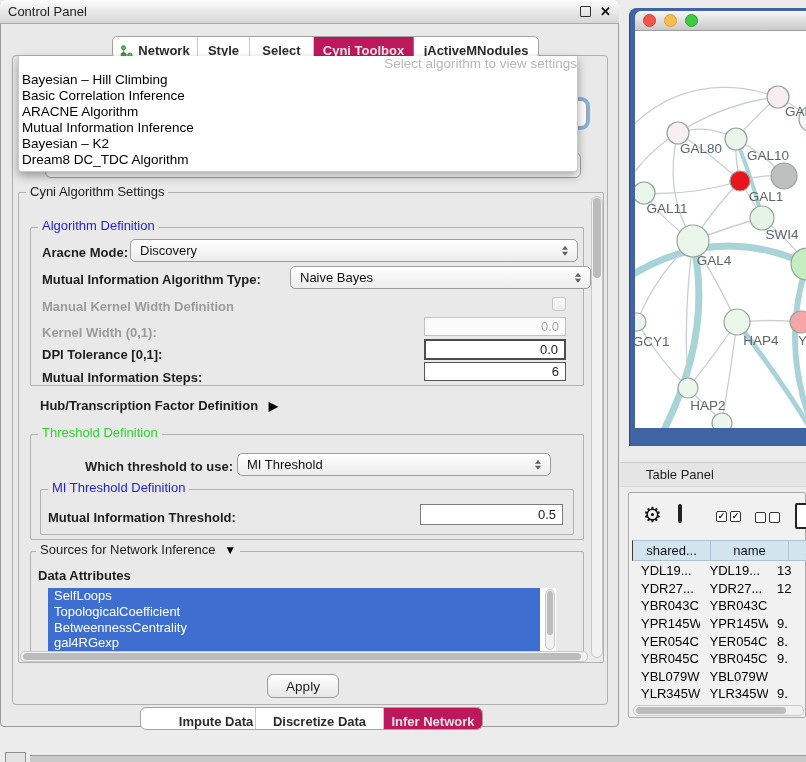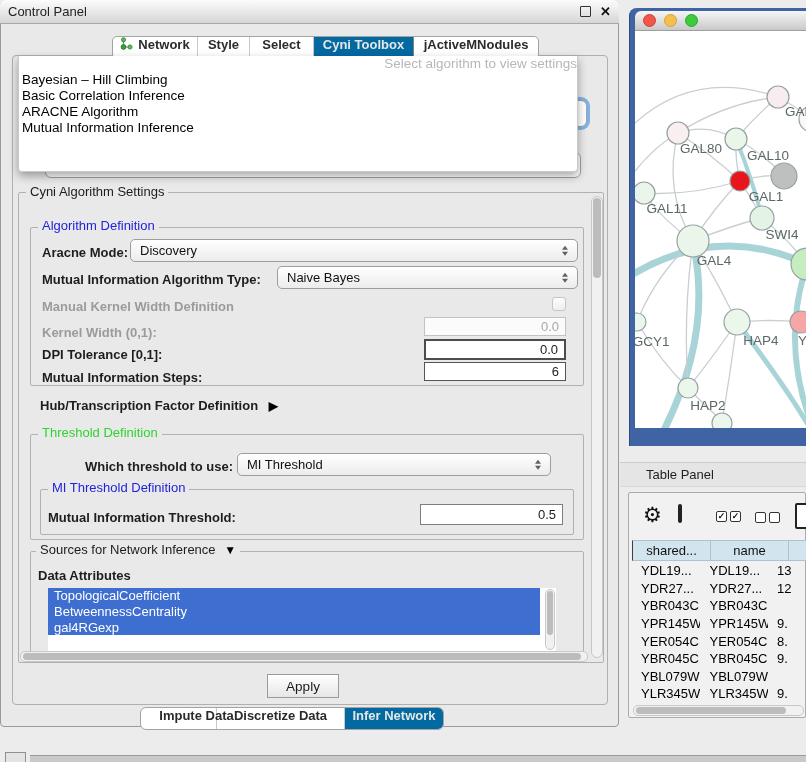--- a/index.html
+++ b/index.html
@@ -14,25 +14,25 @@
   .titlebar{left:0;top:8;width:619px;height:24px;border-radius:5px 5px 0 0;
             background:linear-gradient(#fcfcfc,#d6d6d6);border-bottom:1px solid #a8a8a8;
             box-sizing:border-box;display:flex;align-items:center;padding:0 8px}
   .titlebar .t{font-size:13px;color:#222}
   .tb-icons{margin-left:auto;display:flex;align-items:center;gap:9px}
   .float-box{width:9px;height:9px;border:1.6px solid #333;border-radius:1px}
   .close-x{font-size:13px;font-weight:bold;color:#111;line-height:1}
   
   .segbar{display:flex;background:#fff;border:1px solid #a3a3a3;border-radius:5px;
           overflow:hidden;box-sizing:border-box}
-  .seg{display:flex;align-items:flex-start;justify-content:center;gap:5px;
+  .seg{display:flex;align-items:flex-end;justify-content:center;gap:5px;
        font-size:13px;font-weight:bold;color:#2b2b2b;border-right:1px solid #c9c9c9;
        box-sizing:border-box;white-space:nowrap}
   .seg:last-child{border-right:none}
-  .seg.seg-sel{background:#0369a1;color:#e6e6e6;border-right-color:#828282}
+  .seg.seg-sel{background:#be185d;color:#e6e6e6;border-right-color:#828282}
   
   .content-panel{left:12px;top:55px;width:596px;height:650px;background:#e9e9e9;
                  border:1px solid #b0b0b0;border-radius:4px;box-sizing:border-box}
   .combo-frag{box-sizing:border-box;background:#fff;border:1px solid #a3a3a3;border-radius:6px}
   .combo-frag.focus{box-shadow:0 0 0 3px #7fb2e6}
   .popup{left:18px;top:56px;width:560px;height:116px;background:#fff;
          border:1px solid #c9c9c9;border-top:none;border-radius:0 0 4px 4px;
          box-shadow:0 4px 10px rgba(0,0,0,.35);z-index:30;box-sizing:border-box;overflow:hidden}
   .popup-ph{height:16px;line-height:15px;text-align:right;color:#b7b7b7;font-size:13.5px}
   .popup-item{height:16px;line-height:16px;padding-left:3px;font-size:13.5px;color:#000}
@@ -54,21 +54,21 @@
          font-size:13px;display:flex;align-items:center;justify-content:flex-end}
   .checkbox{width:14px;height:14px;border:1px solid #c6c6c6;border-radius:3px;
             background:linear-gradient(#fdfdfd,#eee);box-sizing:border-box}
   .scroll-track{background:#f1f1f1;border:1px solid #c8c8c8;border-radius:6px;box-sizing:border-box}
   .scroll-thumb{background:#bcbcbc;border-radius:5px}
   .sel-list{background:#fff;overflow:hidden;box-sizing:border-box}
   .sel-item{height:15.75px;line-height:15.5px;background:#3e6ed0;color:#fff;
             font-size:13px;padding-left:6px;width:492px;box-sizing:border-box;white-space:nowrap}
   .apply-btn{display:flex;align-items:center;justify-content:center;
              background:linear-gradient(#ffffff,#e6e6e6);border:1px solid #9b9b9b;
-             border-radius:0;font-size:13.5px;box-sizing:border-box}
+             border-radius:6px;font-size:13.5px;box-sizing:border-box}
   
   .net-window{left:629px;top:8px;width:177px;height:438px;background:#4064a3;
               border-left:1px solid #2c4a84;border-radius:8px 0 0 0;box-sizing:border-box}
   .net-titlebar{left:635px;top:11px;width:171px;height:20px;border-radius:6px 0 0 0;
                 background:linear-gradient(#f6f6f6,#c9c9c9);border-bottom:1px solid #9e9e9e;
                 box-sizing:border-box;display:flex;align-items:center;padding-left:8px;gap:8px}
   .light{width:13px;height:13px;border-radius:50%;box-sizing:border-box}
   .net-canvas{left:635px;top:31px;width:171px;height:397px;background:#fff;overflow:hidden}
   .tp-title{left:620px;top:462px;width:186px;height:25px;background:#e5e5e5;
             border-top:1px solid #cdcdcd;border-bottom:1px solid #d8d8d8;box-sizing:border-box;
@@ -144,20 +144,22 @@
 <div class="abs combo-frag" style="left:45px;top:152px;width:536px;height:26px;z-index:2"></div>
 
 
 <div class="abs popup">
   <div class="popup-ph">Select algorithm to view settings</div>
   <div>
       <div class="popup-item">Bayesian – Hill Climbing</div>
       <div class="popup-item">Basic Correlation Inference</div>
       <div class="popup-item bold">ARACNE Algorithm</div>
       <div class="popup-item">Mutual Information Inference</div>
+      <div class="popup-item">Bayesian – K2</div>
+      <div class="popup-item">Dream8 DC_TDC Algorithm</div>
     </div>
 </div>
 
 
 <div class="abs grp" style="left:18px;top:192px;width:586px;height:471px"></div>
 <span class="grp-ttl abs" style="left:26px;top:185px">Cyni Algorithm Settings</span>
 
 
 <div class="abs scroll-track" style="left:591px;top:196px;width:12px;height:462px">
   <div class="scroll-thumb" style="position:absolute;left:1px;top:1px;width:8px;height:80px"></div>
@@ -167,21 +169,21 @@
 <div class="abs grp" style="left:30px;top:227px;width:554px;height:159px"></div>
 <span class="grp-ttl abs" style="left:38px;top:219px;color:#2222dd">Algorithm Definition</span>
 
 <span class="abs lbl" style="left:42px;top:245px">Aracne Mode:</span>
 <div class="abs combo" style="left:130px;top:239px;width:448px;height:23px">
   <span>Discovery</span>
   <span class="spin"></span>
 </div>
 
 <span class="abs lbl" style="left:42px;top:272px">Mutual Information Algorithm Type:</span>
-<div class="abs combo" style="left:277px;top:266px;width:301px;height:23px">
+<div class="abs combo" style="left:290px;top:266px;width:301px;height:23px">
   <span>Naive Bayes</span>
   <span class="spin"></span>
 </div>
 
 <span class="abs lbl dis" style="left:42px;top:299px">Manual Kernel Width Definition</span>
 <div class="abs checkbox" style="left:552px;top:297px"></div>
 
 <span class="abs lbl dis" style="left:42px;top:325px">Kernel Width (0,1):</span>
 <div class="abs field" style="left:424px;top:317px;width:142px;height:19px;border:1px solid #c2c2c2;background:#fbfbfb;color:#a8a8a8">
   <span>0.0</span>
@@ -224,20 +226,21 @@
 
 <div class="abs grp" style="left:30px;top:551px;width:554px;height:111px"></div>
 <span class="grp-ttl abs" style="left:36px;top:543px">
   <span>Sources for Network Inference</span>
   <span class="tri" style="margin-left:5px">▼</span>
 </span>
 <span class="abs lbl" style="left:38px;top:568px">Data Attributes</span>
 
 <div class="abs sel-list" style="left:48px;top:588px;width:508px;height:63px">
   <div>
+      <div class="sel-item" style="background: rgb(62, 110, 208);">SelfLoops</div>
       <div class="sel-item" style="background: rgb(62, 110, 208);">TopologicalCoefficient</div>
       <div class="sel-item" style="background: rgb(62, 110, 208);">BetweennessCentrality</div>
       <div class="sel-item" style="background: rgb(62, 110, 208);">gal4RGexp</div>
     </div>
   <div class="scroll-track" style="position:absolute;right:1px;top:1px;width:10px;height:61px;border-radius:5px">
     <div class="scroll-thumb" style="position:absolute;left:1px;top:1px;width:6px;height:44px"></div>
   </div>
 </div>
 
 
@@ -245,21 +248,21 @@
   <div class="scroll-thumb" style="position:absolute;left:2px;top:1px;width:558px;height:7px"></div>
 </div>
 
 
 <div class="abs apply-btn" style="left:267px;top:674px;width:72px;height:24px">
   <span>Apply</span>
 </div>
 
 
 <div class="abs segbar" style="left:140px;top:707px;height:23px;border-radius:6px">
-    <div class="seg" style="width: 76px; padding-left: 36px;">
+    <div class="seg" style="width: 115px; padding-left: 36px;">
       <span>Impute Data</span>
     </div>
     <div class="seg" style="width: 128px;">
       <span>Discretize Data</span>
     </div>
     <div class="seg seg-sel" style="width: 98px;">
       <span>Infer Network</span>
     </div>
   </div>
 

